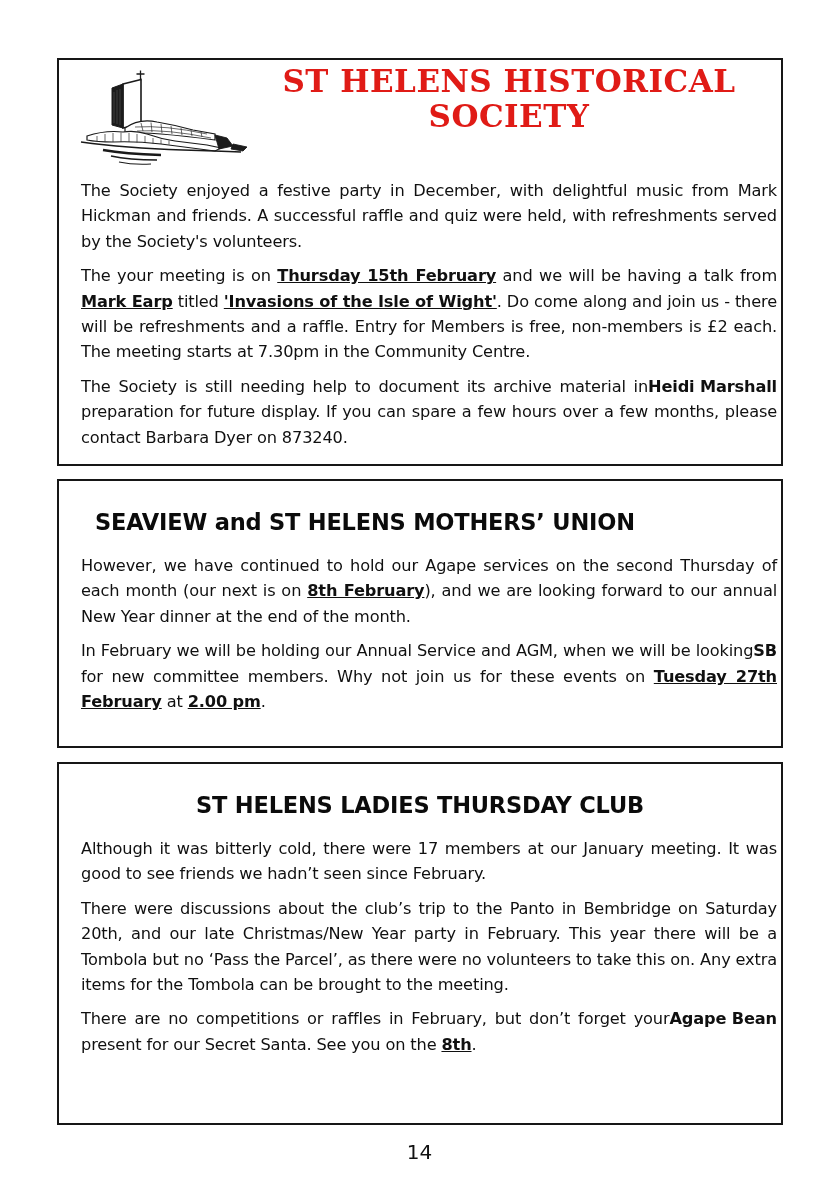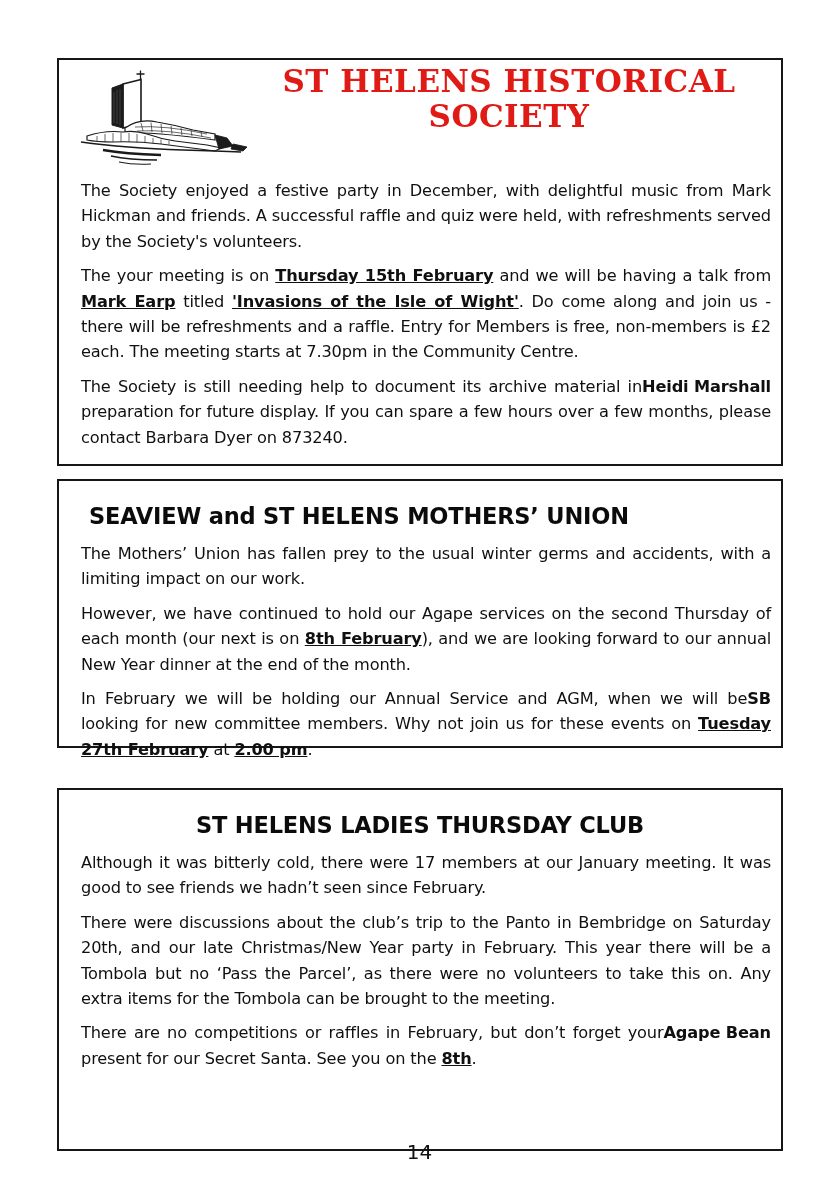--- a/index.html
+++ b/index.html
@@ -26,21 +26,21 @@
   .article-box {
     position: absolute;
     left: 57px;
     width: 726px;          
     border: 2px solid #161616;
     background: #ffffff;
     box-sizing: border-box;
   }
   #box-society   { top: 58px;  height: 408px; }
   #box-mothers   { top: 479px; height: 269px; }
-  #box-ladies    { top: 788px; height: 363px; }
+  #box-ladies    { top: 762px; height: 363px; }
 
   
   .masthead {
     position: relative;
     height: 118px;
   }
   .masthead-title {
     position: absolute;
     left: 180px;
     top: 4px;
@@ -61,29 +61,29 @@
     height: 112px;
   }
 
   
   .section-heading {
     font-family: "DejaVu Sans", sans-serif;
     font-weight: bold;
     font-size: 22.5px;
     color: #0b0b0b;
     letter-spacing: -0.2px;
-    margin: 10px;
+    margin: 16px;
     padding: 12px 20px 2px 20px;
   }
   .section-heading.left   { text-align: left; }
   .section-heading.center { text-align: center; }
 
   
   .body-copy {
-    padding: 0 10px 0 22px;
+    padding: 0 4px 0 22px;
   }
   .para {
     margin: 0 0 9px 0;
     font-family: "DejaVu Sans", sans-serif;
     font-size: 16.2px;
     line-height: 25.4px;
     color: #101010;
     text-align: justify;
     text-justify: inter-word;
     letter-spacing: -0.15px;
@@ -174,23 +174,20 @@
         <span class="signature">Heidi Marshall</span><span>The Society is still needing help to document its archive material in preparation for future display. If you can spare a few hours over a few months, please contact Barbara Dyer on 873240.</span>
       </p>
     </div>
   </div>
 
   <div class="article-box" id="box-mothers">
     <h2 class="section-heading left">SEAVIEW and ST HELENS MOTHERS’ UNION</h2>
 
     <div class="body-copy">
       <p class="para">
-        <span>The Mothers’ Union has fallen prey to the usual winter germs and accidents, with a limiting impact on our work.</span>
-      </p>
-      <p class="para">
         <span>However, we have continued to hold our Agape services on the second Thursday of each month (our next is on </span><b>8th February</b><span>), and we are looking forward to our annual New Year dinner at the end of the month.</span>
       </p>
       <p class="para with-sig">
         <span class="signature">SB</span><span>In February we will be holding our Annual Service and AGM, when we will be looking for new committee members. Why not join us for these events on </span><b>Tuesday 27th February</b><span> at </span><b>2.00 pm</b><span>.</span>
       </p>
     </div>
   </div>
 
   <div class="article-box" id="box-ladies">
     <h2 class="section-heading center">ST HELENS LADIES THURSDAY CLUB</h2>

